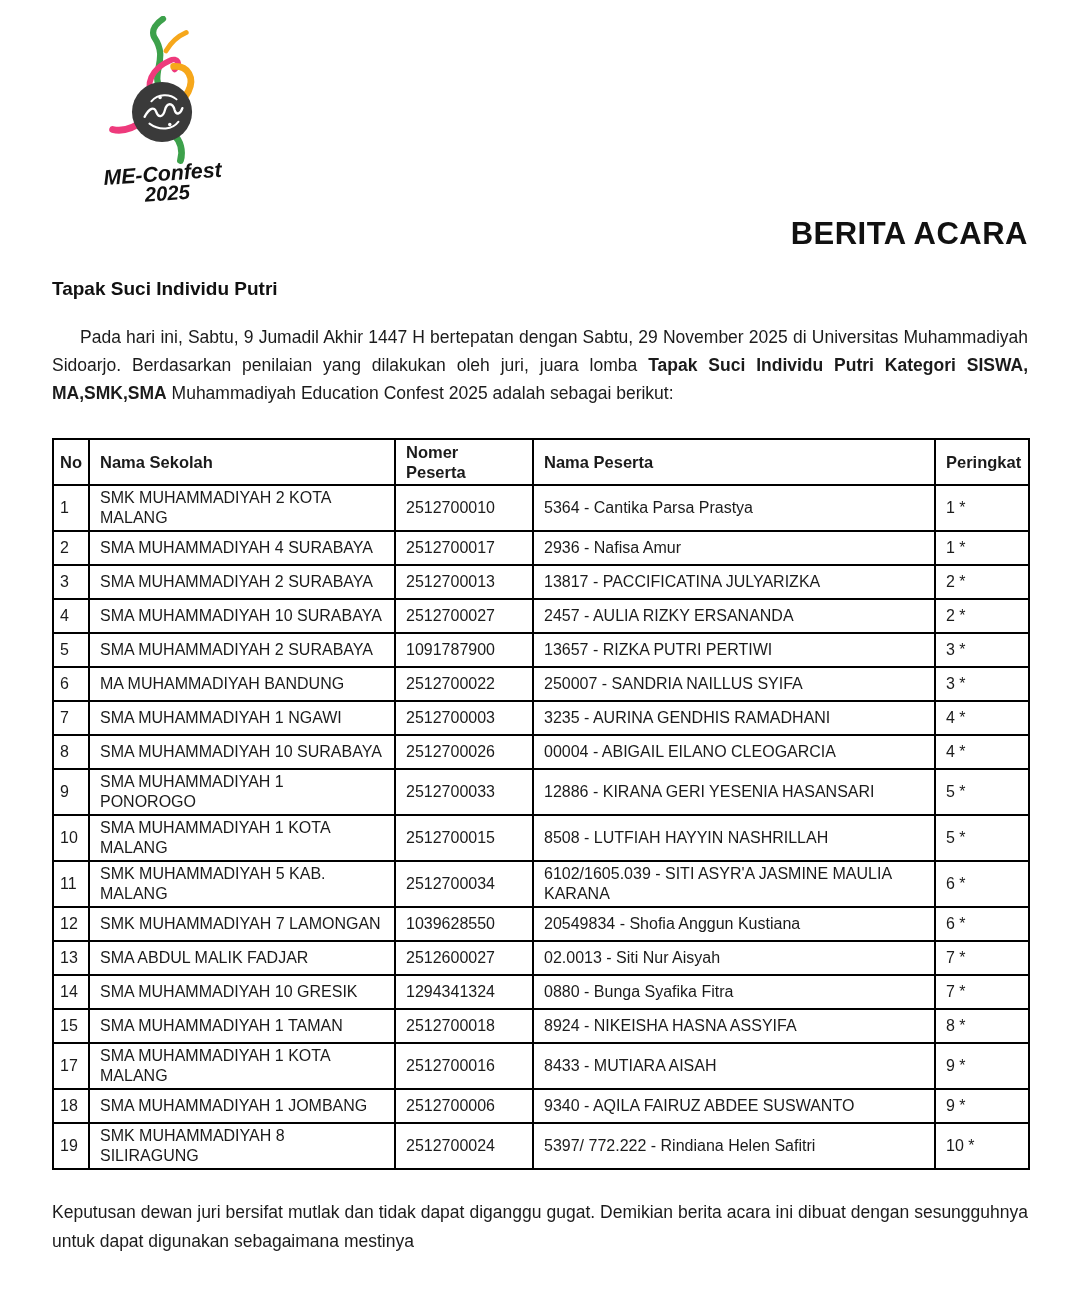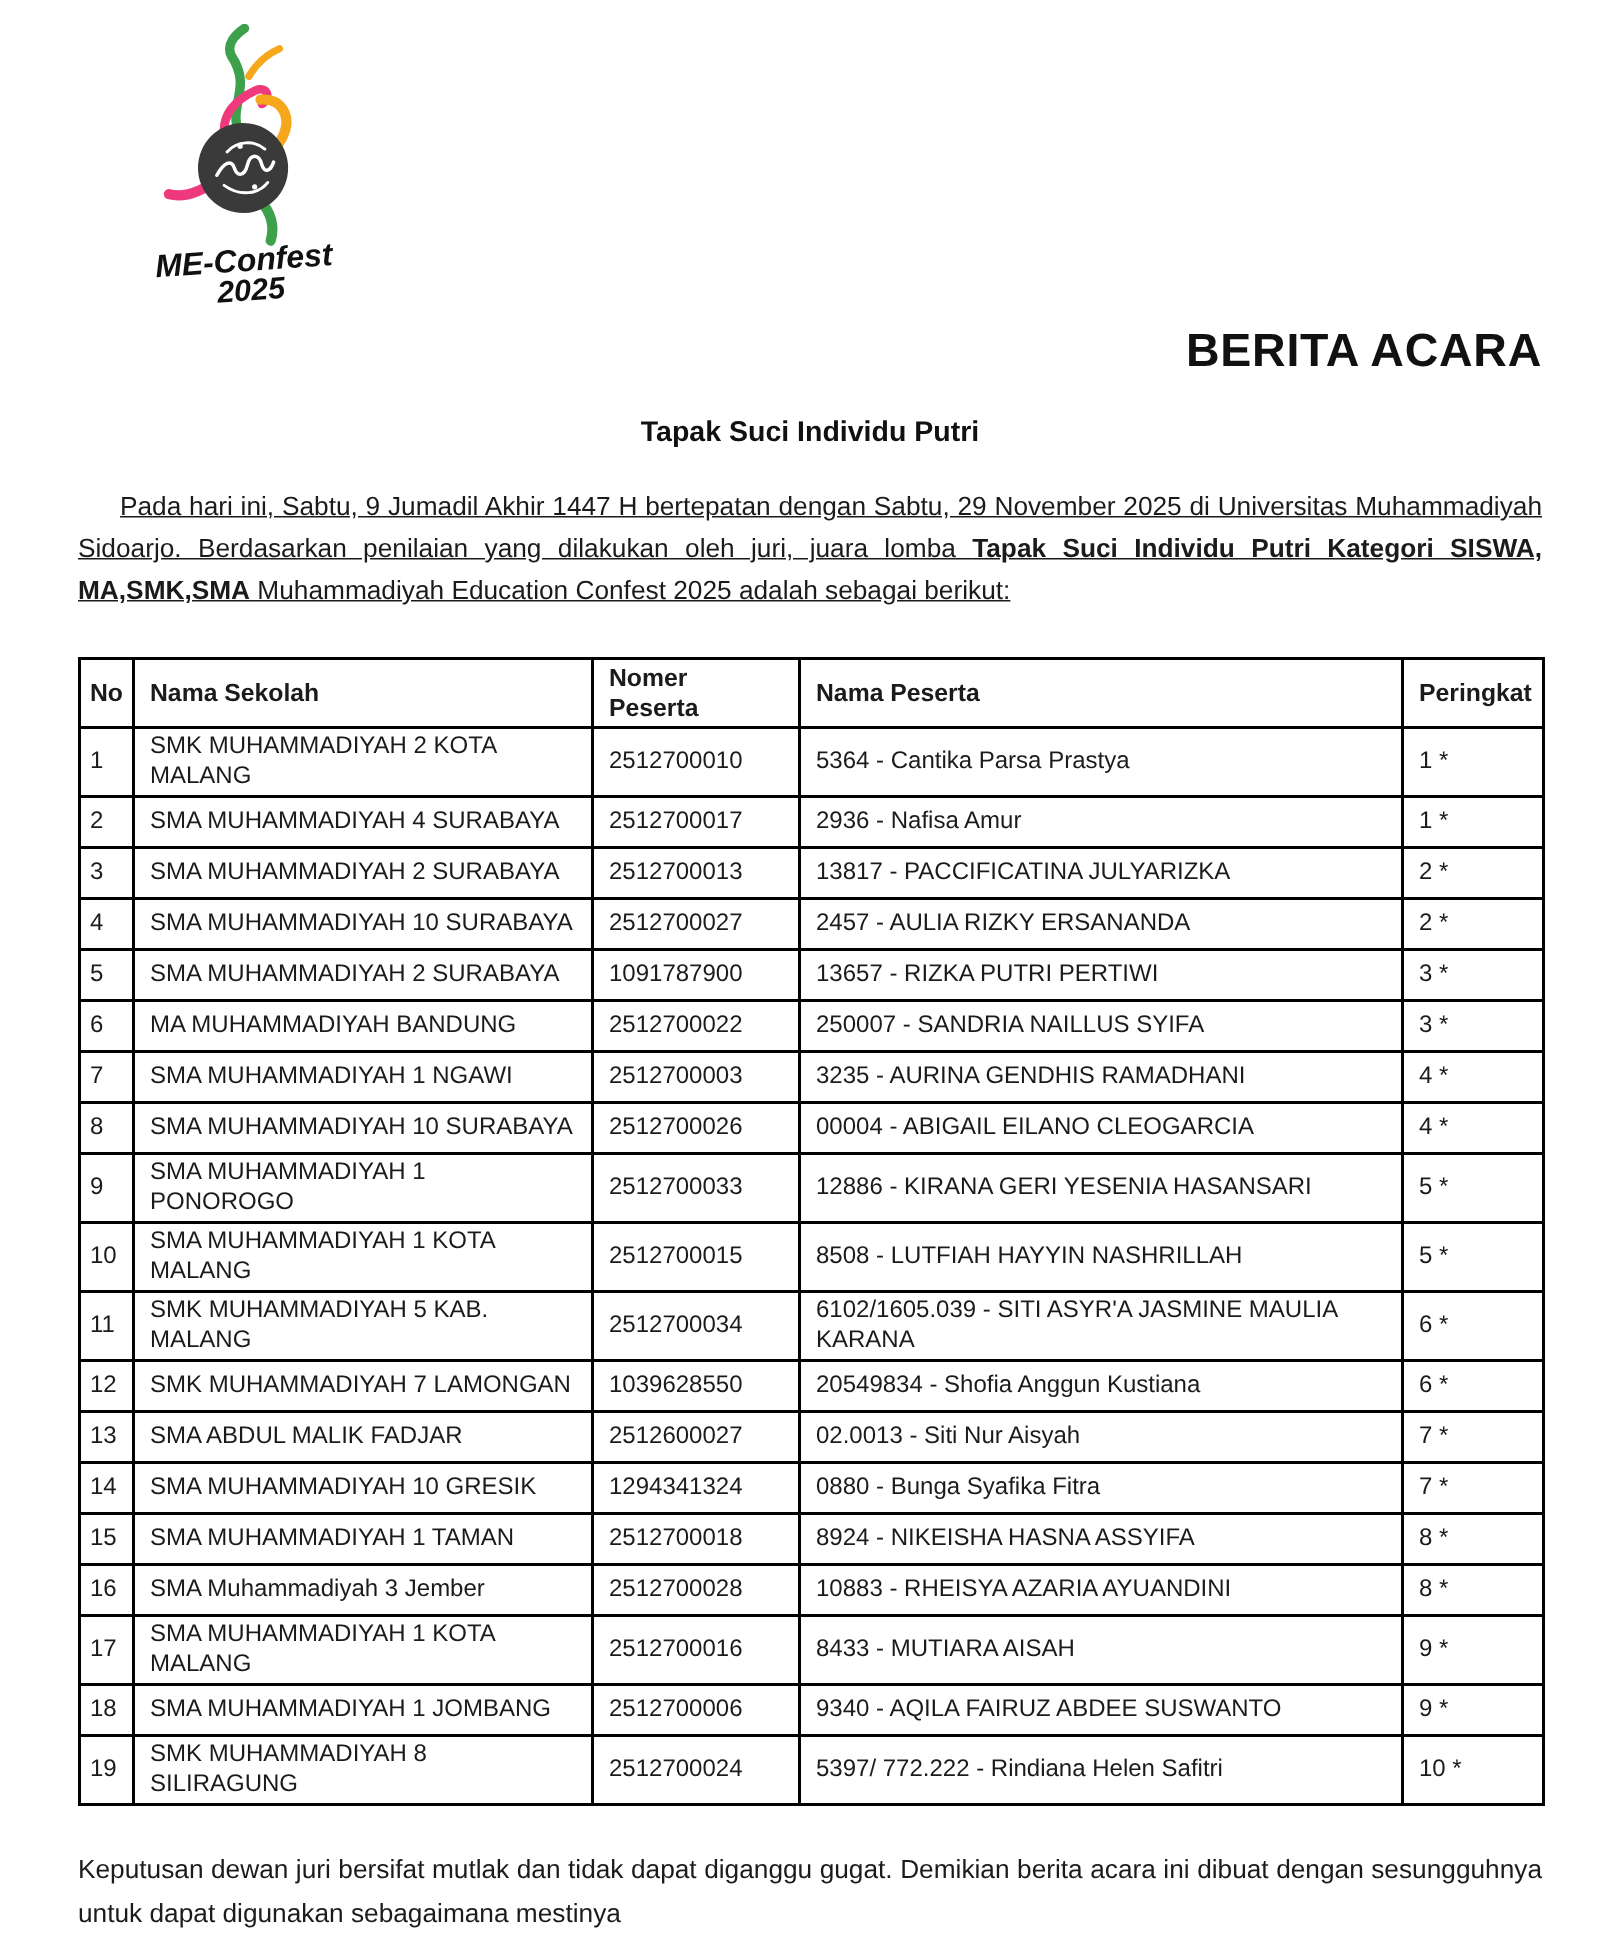--- a/index.html
+++ b/index.html
@@ -28,27 +28,27 @@
     display: flex; align-items: center; gap: 9px; line-height: 24px;
   }
   .pink-dot { width: 10px; height: 10px; border-radius: 50%; background: #F5317F; display: inline-block; flex: 0 0 auto; }
   
   .doc { padding: 0 52px; }
   h1.doc-title {
     margin: 16px 0 0; text-align: right;
     font-size: 31px; font-weight: bold; letter-spacing: 0.5px; color: #111;
   }
   h2.doc-subtitle {
-    margin: 26px 0 0; text-align: center;
+    margin: 26px 0 0; text-align: left;
     font-size: 19px; font-weight: bold; color: #111;
   }
   p.intro {
     margin: 23px 0 16px;
     font-size: 17.5px; line-height: 28px;
-    text-align: justify; text-indent: 28px; color: #1b1b1b; text-decoration: underline;
+    text-align: justify; text-indent: 28px; color: #1b1b1b;
   }
   p.intro .b { font-weight: bold; }
   
   table.results {
     width: 100%; border-collapse: collapse; margin-top: 31px;
     table-layout: fixed;
   }
   .results th, .results td {
     border: 2px solid #000;
     padding: 2px 10px;
@@ -235,27 +235,20 @@
             <td>7 *</td>
           </tr>
           <tr>
             <td>15</td>
             <td>SMA MUHAMMADIYAH 1 TAMAN</td>
             <td>2512700018</td>
             <td>8924 - NIKEISHA HASNA ASSYIFA</td>
             <td>8 *</td>
           </tr>
           <tr>
-            <td>16</td>
-            <td>SMA Muhammadiyah 3 Jember</td>
-            <td>2512700028</td>
-            <td>10883 - RHEISYA AZARIA AYUANDINI</td>
-            <td>8 *</td>
-          </tr>
-          <tr>
             <td>17</td>
             <td>SMA MUHAMMADIYAH 1 KOTA MALANG</td>
             <td>2512700016</td>
             <td>8433 - MUTIARA AISAH</td>
             <td>9 *</td>
           </tr>
           <tr>
             <td>18</td>
             <td>SMA MUHAMMADIYAH 1 JOMBANG</td>
             <td>2512700006</td>

